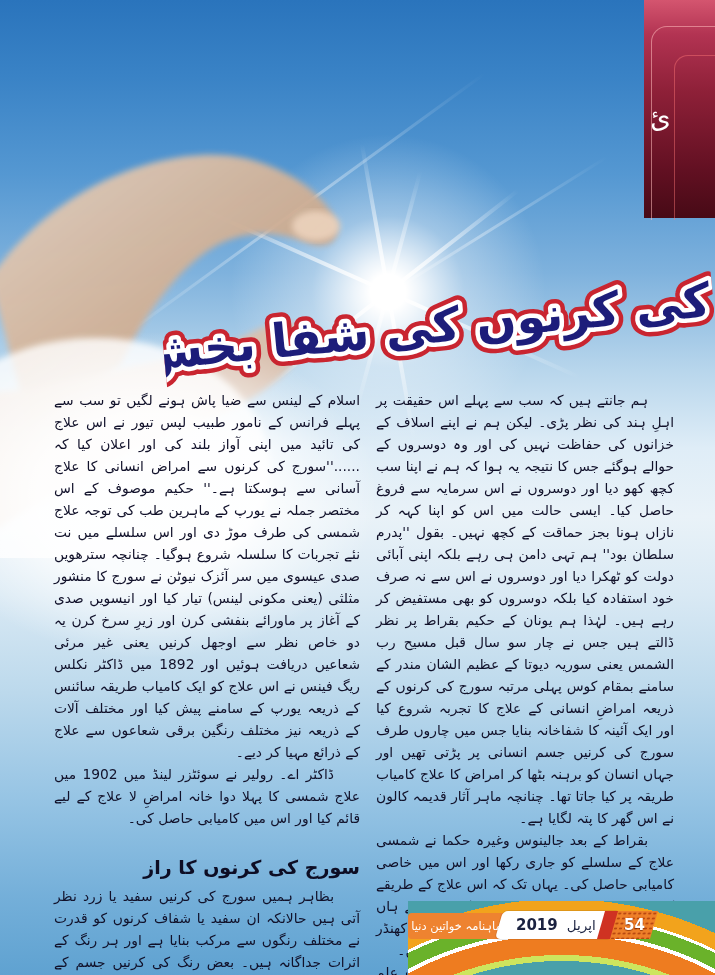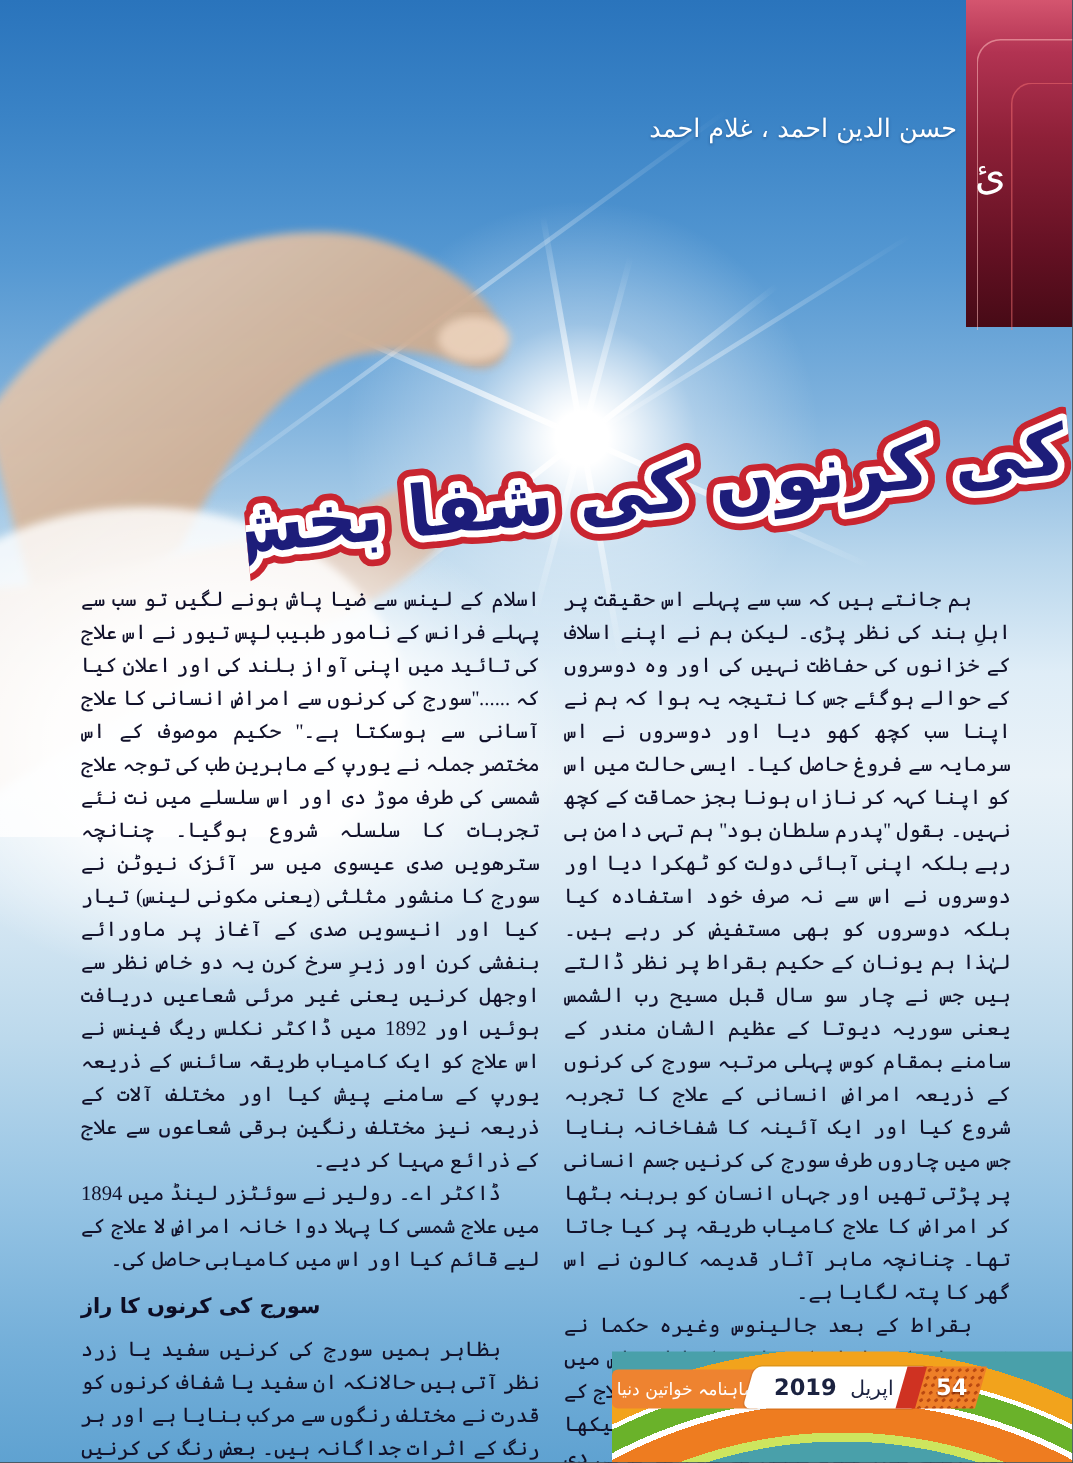--- a/index.html
+++ b/index.html
@@ -31,25 +31,25 @@
   .strip .glyph{position:absolute;left:5px;top:104px;color:#fff;font-size:27px;transform:rotate(-8deg);line-height:1;}
   .author{position:absolute;right:77px;top:76px;color:#ffffff;font-size:17px;direction:rtl;
     text-shadow:0 1px 2px rgba(0,40,90,.45);}
   .title-wrap{position:absolute;left:162px;top:258px;width:552px;height:126px;transform:rotate(-5.5deg);}
   .title-wrap text{font-family:"DejaVu Sans",sans-serif;font-weight:bold;font-size:47px;}
   .t-red{fill:#c92530;stroke:#c92530;stroke-width:18;stroke-linejoin:round;}
   .t-main{fill:#1d1d7a;stroke:#ffffff;stroke-width:9;stroke-linejoin:round;paint-order:stroke fill;}
   
   .col{position:absolute;top:389px;direction:rtl;text-align:justify;color:#11112a;
     font-size:13.8px;line-height:22px;}
-  .col p{margin:0;font-family:Liberation Serif, serif;}
+  .col p{margin:0;}
   .col p.ind{text-indent:26px;}
   .col-right{left:376px;width:298px;height:518px;}
   .col-left{left:54px;width:306px;height:518px;}
-  .col h3{margin:9px 0 7px 0;font-size:14px;text-align:left;color:#0d0d24;}
+  .col h3{margin:27px 0 7px 0;font-size:19px;text-align:right;color:#0d0d24;}
   
   .footer{position:absolute;left:408px;top:901px;width:307px;height:74px;overflow:hidden;
     background:radial-gradient(circle 330px at 50% 360px,
       #49a0aa 0 300px, #cde55e 300px 306px, #ee7c20 306px 326px,
       #ffffff 326px 330px, #6ab22a 330px 344px, #ffffff 344px 347px,
       #f2a31c 347px 362px, #49a0aa 362px);}
   .seg{position:absolute;display:flex;align-items:center;justify-content:center;}
   .seg-name{left:408px;top:913px;width:97px;height:26px;background:#ee8330;border-radius:4px 0 0 4px;
     color:#fff;font-size:11.5px;direction:rtl;}
   .seg-date{left:499px;top:911px;width:114px;height:28px;background:#ffffff;transform:skewX(-16deg);
@@ -94,36 +94,35 @@
     <ellipse cx="95" cy="340" rx="175" ry="130" fill="#ffffff" opacity=".8" filter="url(#soft)"></ellipse>
   </svg>
   <div class="glare"></div>
 
   <div class="strip">
     <div class="frame1"></div>
     <div class="frame2"></div>
     <div class="glyph">ئ</div>
   </div>
 
-  <div class="author">حسن الدین احمد ، غلام احمد</div>
 
   <svg class="title-wrap" viewBox="0 0 552 126">
     <text class="t-red" x="276" y="84" text-anchor="middle">سورج کی کرنوں کی شفا بخش قوت</text>
     <text class="t-main" x="276" y="84" text-anchor="middle">سورج کی کرنوں کی شفا بخش قوت</text>
   </svg>
 
   <div class="col col-right">
     <p class="ind">ہم جانتے ہیں کہ سب سے پہلے اس حقیقت پر اہلِ ہند کی نظر پڑی۔ لیکن ہم نے اپنے اسلاف کے خزانوں کی حفاظت نہیں کی اور وہ دوسروں کے حوالے ہوگئے جس کا نتیجہ یہ ہوا کہ ہم نے اپنا سب کچھ کھو دیا اور دوسروں نے اس سرمایہ سے فروغ حاصل کیا۔ ایسی حالت میں اس کو اپنا کہہ کر نازاں ہونا بجز حماقت کے کچھ نہیں۔ بقول ''پدرم سلطان بود'' ہم تہی دامن ہی رہے بلکہ اپنی آبائی دولت کو ٹھکرا دیا اور دوسروں نے اس سے نہ صرف خود استفادہ کیا بلکہ دوسروں کو بھی مستفیض کر رہے ہیں۔ لہٰذا ہم یونان کے حکیم بقراط پر نظر ڈالتے ہیں جس نے چار سو سال قبل مسیح رب الشمس یعنی سوریہ دیوتا کے عظیم الشان مندر کے سامنے بمقام کوس پہلی مرتبہ سورج کی کرنوں کے ذریعہ امراضِ انسانی کے علاج کا تجربہ شروع کیا اور ایک آئینہ کا شفاخانہ بنایا جس میں چاروں طرف سورج کی کرنیں جسم انسانی پر پڑتی تھیں اور جہاں انسان کو برہنہ بٹھا کر امراض کا علاج کامیاب طریقہ پر کیا جاتا تھا۔ چنانچہ ماہر آثار قدیمہ کالون نے اس گھر کا پتہ لگایا ہے۔</p>
     <p class="ind">بقراط کے بعد جالینوس وغیرہ حکما نے شمسی علاج کے سلسلے کو جاری رکھا اور اس میں خاصی کامیابی حاصل کی۔ یہاں تک کہ اس علاج کے طریقے کو اہلِ روما نے بھی یونان سے سیکھا اور اپنے ہاں حمام شمسی کے علاج کو ترقی دی جس کے کھنڈر آج بھی اپنی یاد کو تازہ کرنے کے لیے موجود ہیں۔</p>
     <p class="ind">جب یورپ کی تاریکی (جہالت) پر آفتاب علم کی کرنیں حکماء</p>
   </div>
 
   <div class="col col-left">
     <p>اسلام کے لینس سے ضیا پاش ہونے لگیں تو سب سے پہلے فرانس کے نامور طبیب لپس تیور نے اس علاج کی تائید میں اپنی آواز بلند کی اور اعلان کیا کہ ......''سورج کی کرنوں سے امراض انسانی کا علاج آسانی سے ہوسکتا ہے۔'' حکیم موصوف کے اس مختصر جملہ نے یورپ کے ماہرین طب کی توجہ علاج شمسی کی طرف موڑ دی اور اس سلسلے میں نت نئے تجربات کا سلسلہ شروع ہوگیا۔ چنانچہ سترھویں صدی عیسوی میں سر آئزک نیوٹن نے سورج کا منشور مثلثی (یعنی مکونی لینس) تیار کیا اور انیسویں صدی کے آغاز پر ماورائے بنفشی کرن اور زیرِ سرخ کرن یہ دو خاص نظر سے اوجھل کرنیں یعنی غیر مرئی شعاعیں دریافت ہوئیں اور 1892 میں ڈاکٹر نکلس ریگ فینس نے اس علاج کو ایک کامیاب طریقہ سائنس کے ذریعہ یورپ کے سامنے پیش کیا اور مختلف آلات کے ذریعہ نیز مختلف رنگین برقی شعاعوں سے علاج کے ذرائع مہیا کر دیے۔</p>
-    <p class="ind">ڈاکٹر اے۔ رولیر نے سوئٹزر لینڈ میں 1894 میں علاج شمسی کا پہلا دوا خانہ امراضِ لا علاج کے لیے قائم کیا اور اس میں کامیابی حاصل کی۔</p>
+    <p class="ind">ڈاکٹر اے۔ رولیر نے سوئٹزر لینڈ میں 1902 میں علاج شمسی کا پہلا دوا خانہ امراضِ لا علاج کے لیے قائم کیا اور اس میں کامیابی حاصل کی۔</p>
     <h3>سورج کی کرنوں کا راز</h3>
     <p class="ind">بظاہر ہمیں سورج کی کرنیں سفید یا زرد نظر آتی ہیں حالانکہ ان سفید یا شفاف کرنوں کو قدرت نے مختلف رنگوں سے مرکب بنایا ہے اور ہر رنگ کے اثرات جداگانہ ہیں۔ بعض رنگ کی کرنیں جسم کے اندرونی حصوں میں دور تک پہنچ جاتی ہیں اور بعض جسم کے اوپری حصوں میں رہ جاتی</p>
   </div>
 
   <div class="footer"></div>
   <div class="seg seg-name">
     <span>ماہنامہ خواتین دنیا</span>
   </div>
   <div class="seg seg-date">
     <div class="inner">

